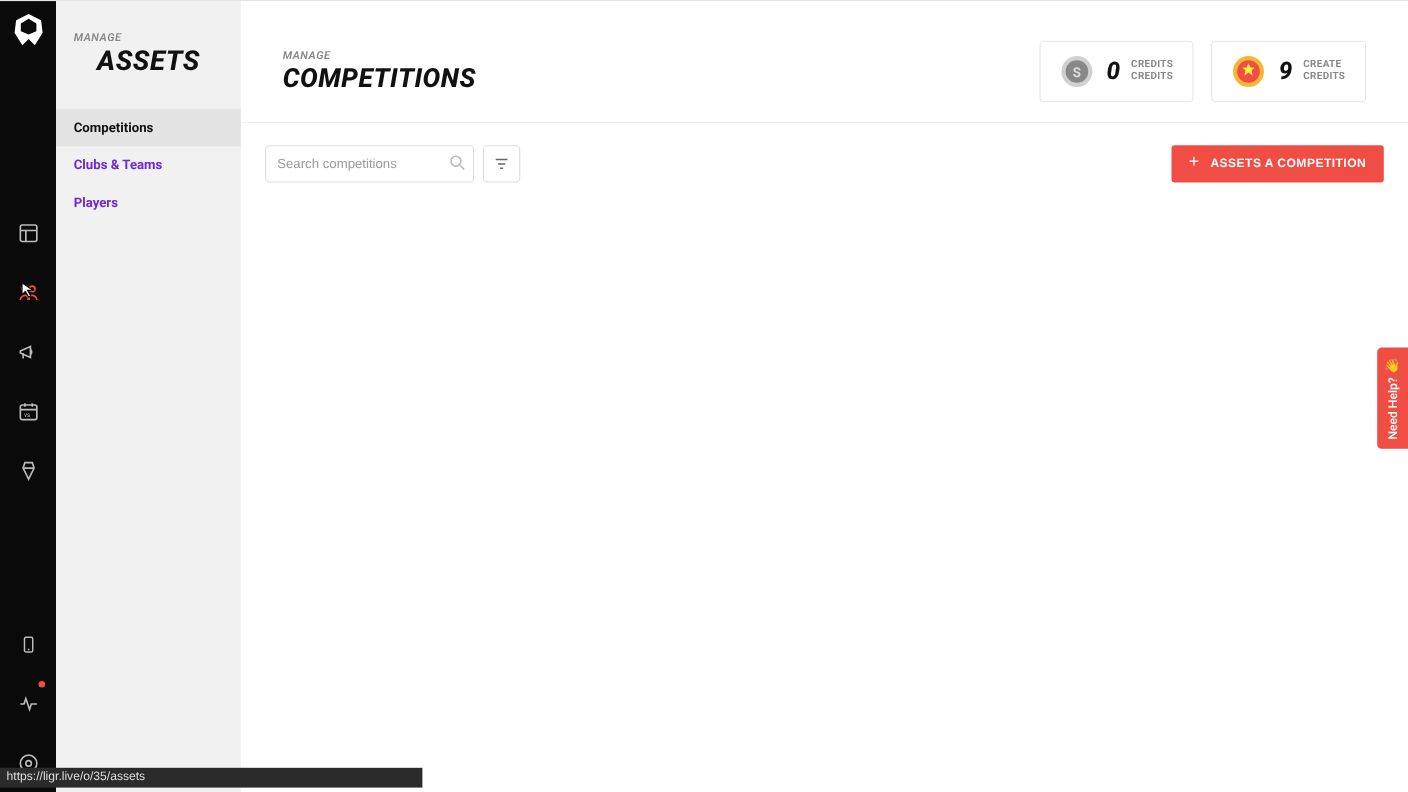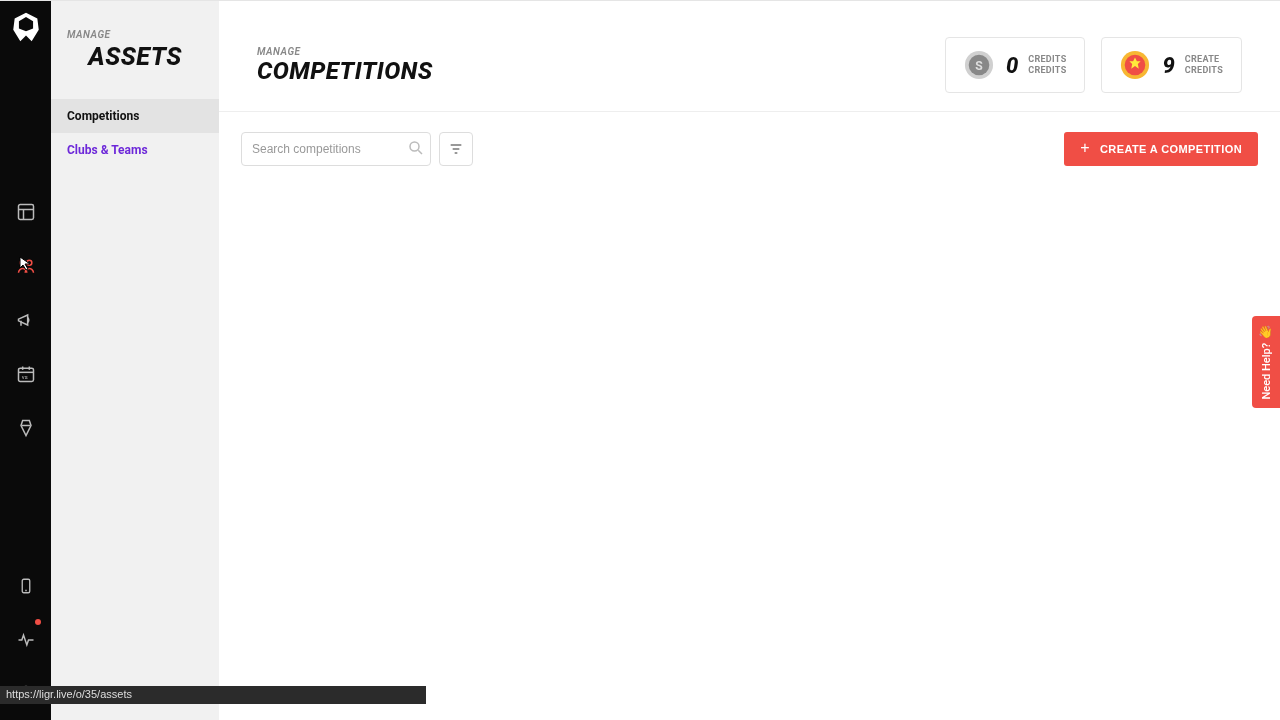--- a/index.html
+++ b/index.html
@@ -38,21 +38,21 @@
 .search-icon-btn { position: absolute; right: 6px; top: 7px; }
 .filter-btn { width: 34px; height: 34px; border: 1px solid #ddd; border-radius: 4px; display: flex; align-items: center; justify-content: center; margin-left: 8px; cursor: pointer; background: #fff; }
 .toolbar-spacer { flex: 1; }
 .create-btn { height: 34px; background: #f04e45; color: #fff; border: none; border-radius: 3px; padding: 0 16px; font-size: 11px; font-weight: 800; letter-spacing: 0.4px; cursor: pointer; display: flex; align-items: center; }
 .create-btn .plus { font-size: 16px; font-weight: 400; margin-right: 10px; margin-top:-2px; }
 
 .help-tab { position: absolute; right: 0; top: 315px; width: 28px; height: 92px; background: #f04e45; border-radius: 4px 0 0 4px; display: flex; flex-direction: column; align-items: center; justify-content: center; cursor: pointer; }
 .help-tab .emoji { font-size: 12px; margin-bottom: 4px; transform: rotate(0deg); }
 .help-tab .txt { writing-mode: vertical-rl; transform: rotate(180deg); font-size: 11px; color: #fff; font-weight: 500; }
 
-.url-bar { position: absolute; left: 0; bottom: 16px; height: 18px; width: 426px; background: #2b2b2b; color: #ddd; font-size: 11px; padding: 2px 6px; font-family: sans-serif; }
+.url-bar { position: absolute; left: 0; bottom: 4px; height: 18px; width: 384px; background: #2b2b2b; color: #ddd; font-size: 11px; padding: 2px 6px; font-family: sans-serif; }
 
 .lion-svg { filter: brightness(1.6); }
 .cursor-dot { position: absolute; left: 18px; top: 254px; width: 16px; height: 16px; pointer-events: none; }
 </style>
 </head>
 <body>
 
 <div class="rail">
   <div class="rail-logo">
     <svg class="lion-svg" width="34" height="34" viewBox="0 0 24 24" fill="#fff">
@@ -119,20 +119,21 @@
       </svg>
   </div>
 </div>
 
 <div class="sidebar">
   <div class="side-overline">MANAGE</div>
   <div class="side-title">ASSETS</div>
   <ul class="side-list">
     <li class="side-li active">Competitions</li>
     <li class="side-li">Clubs &amp; Teams</li>
+    <li class="side-li">Players</li>
   </ul>
 </div>
 
 <div class="main">
   <div class="header">
     <div class="head-left">
       <div class="head-overline">MANAGE</div>
       <div class="head-title">COMPETITIONS</div>
     </div>
     <div class="credit-card">
@@ -168,21 +169,21 @@
     <button class="filter-btn">
       <svg width="16" height="16" viewBox="0 0 24 24" fill="none" stroke="#666" stroke-width="2">
           <line x1="4" y1="6" x2="20" y2="6"></line>
           <line x1="7" y1="12" x2="17" y2="12"></line>
           <line x1="10" y1="18" x2="14" y2="18"></line>
         </svg>
     </button>
     <div class="toolbar-spacer"></div>
     <button class="create-btn">
       <span class="plus">+</span>
-      <span>CREATE A COMPETITION</span>
+      <span>ASSETS A COMPETITION</span>
     </button>
   </div>
 </div>
 
 <div class="help-tab">
   <span class="emoji">👋</span>
   <span class="txt">Need Help?</span>
 </div>
 
 <div class="url-bar">https://ligr.live/o/35/assets</div>

